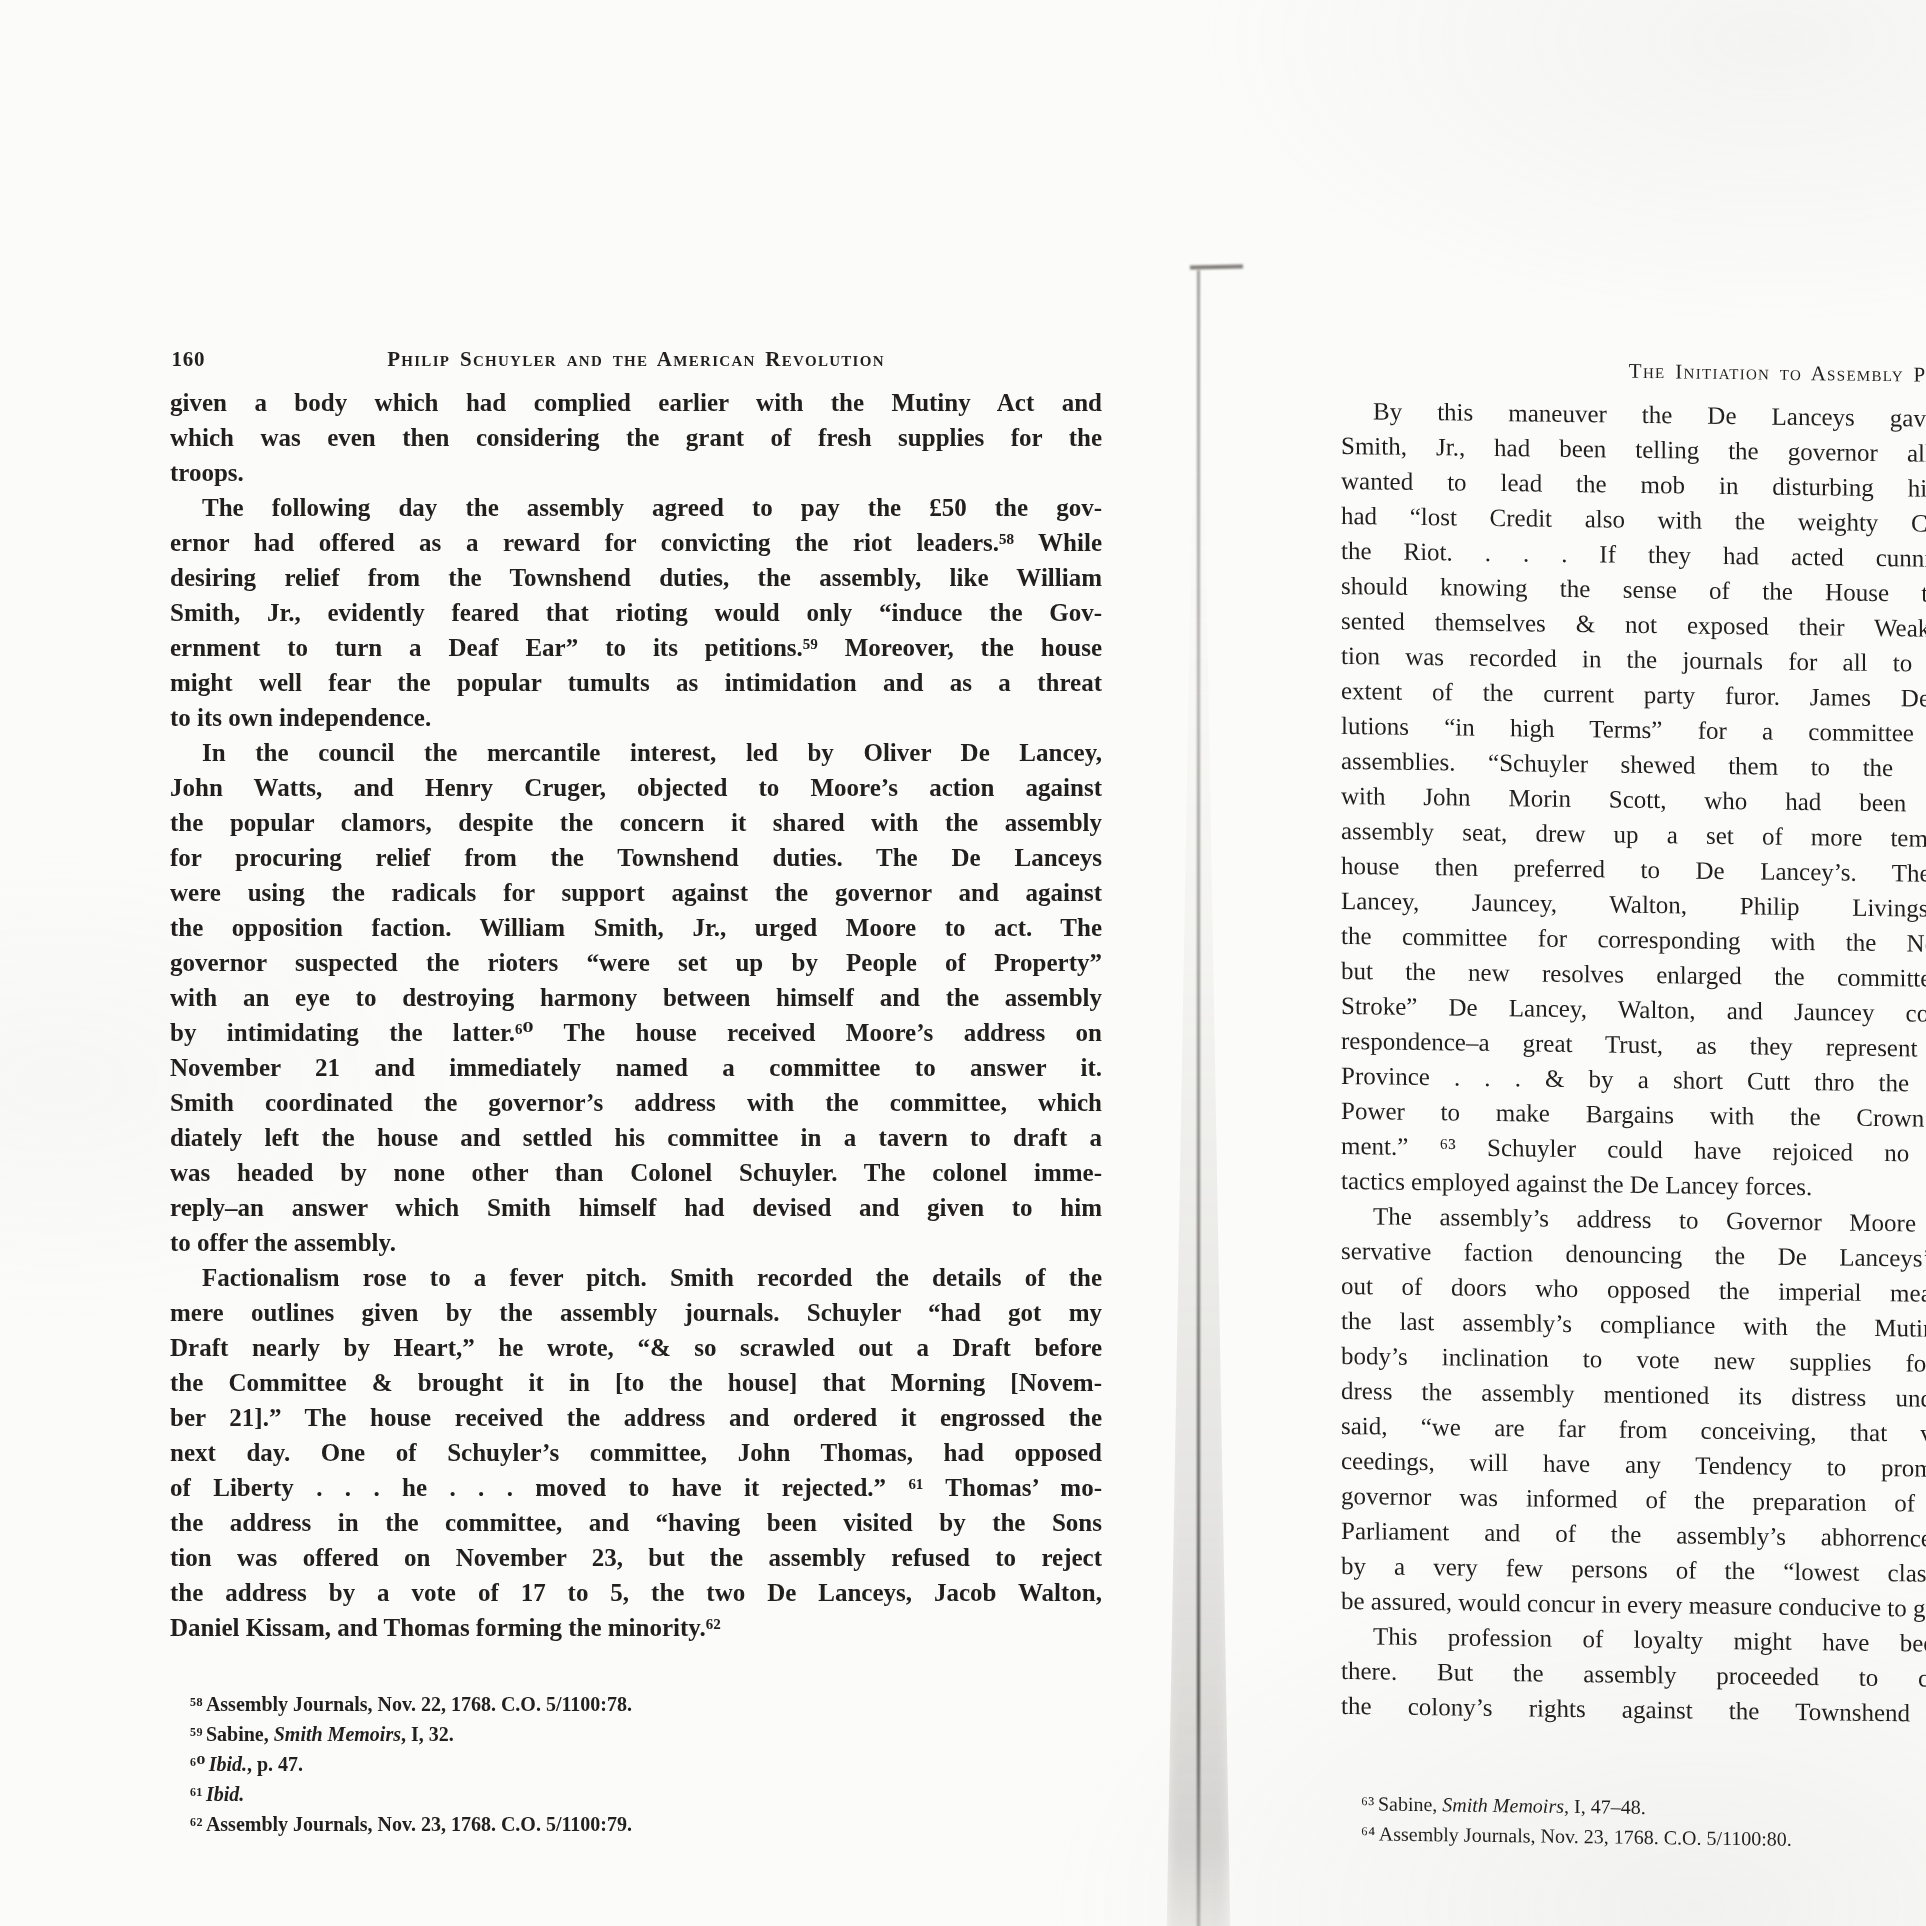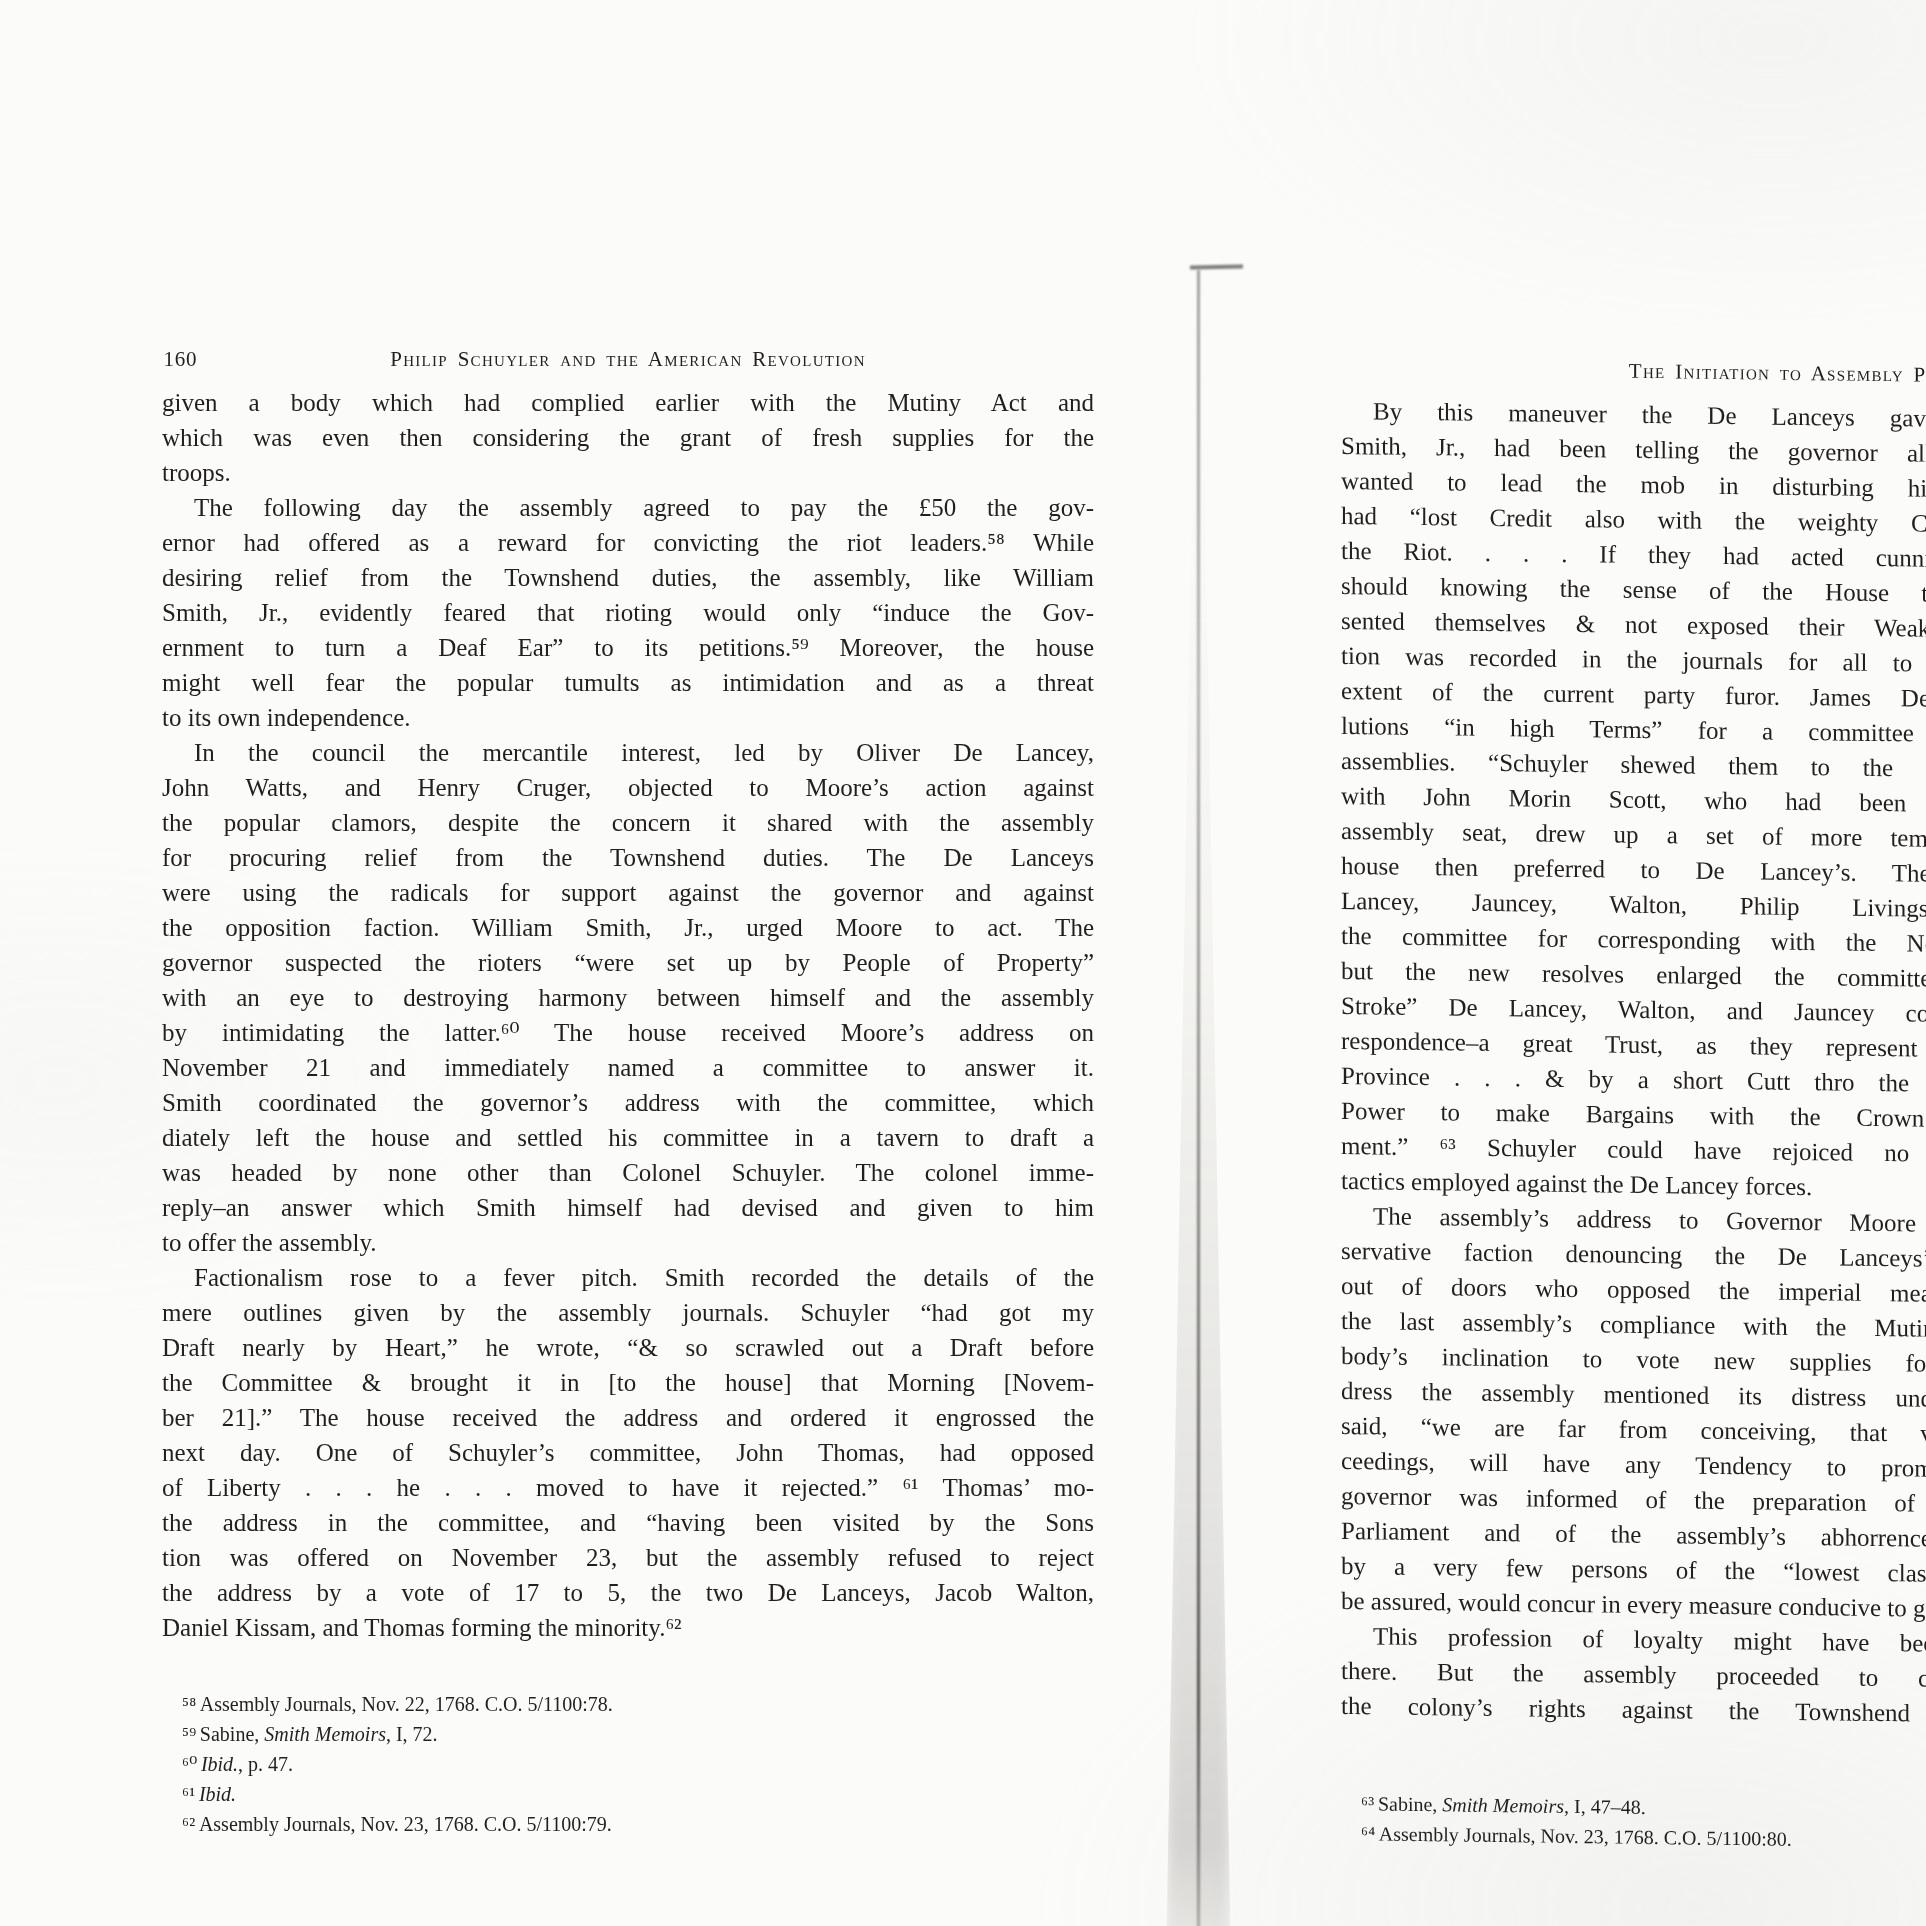--- a/index.html
+++ b/index.html
@@ -10,21 +10,21 @@
     background:
       radial-gradient(ellipse 847px 424px at 92% 2%, rgba(185,185,182,0.10), transparent 70%),
       radial-gradient(ellipse 925px 539px at 88% 97%, rgba(175,175,170,0.12), transparent 72%),
       radial-gradient(ellipse 616px 347px at 3% 55%, rgba(190,190,188,0.06), transparent 70%),
       #fbfbf9;
     font-family: "Liberation Serif", "DejaVu Serif", serif;
     color: #221f1c;
   }
 
   .page { position: absolute; }
-  #left-page  { left: 162px;  top: 346px;  width: 932px; }
+  #left-page  { left: 170px;  top: 346px;  width: 932px; font-weight: bold; }
   #right-page { left: 1341px; top: 354px;  width: 940px;
                 transform: skewY(0.75deg); transform-origin: 0 0; }
 
   .page-header { position: relative; height: 28.5px; font-size: 21px; line-height: 27px; }
   .page-num { position: absolute; top: 0; letter-spacing: 0.8px; }
   #left-page  .page-num { left: 1.5px; }
   .running-head {
     position: absolute; left: 0; right: 0; text-align: center;
     font-variant: small-caps; letter-spacing: 1.3px; word-spacing: 3.1px;
   }
@@ -119,21 +119,21 @@
         <div class="tline">next day. One of Schuyler’s committee, John Thomas, had opposed</div>
         <div class="tline">of Liberty . . . he . . . moved to have it rejected.” ⁶¹ Thomas’ mo-</div>
         <div class="tline">the address in the committee, and “having been visited by the Sons</div>
         <div class="tline">tion was offered on November 23, but the assembly refused to reject</div>
         <div class="tline">the address by a vote of 17 to 5, the two De Lanceys, Jacob Walton,</div>
         <div class="tline lastline">Daniel Kissam, and Thomas forming the minority.⁶²</div>
       </div>
     </div>
   <div class="footnotes">
       <div class="footnote"><span class="fn-num">⁵⁸</span><span>Assembly Journals, Nov. 22, 1768. C.O. 5/1100:78.</span></div>
-      <div class="footnote"><span class="fn-num">⁵⁹</span><span>Sabine, </span><span class="it">Smith Memoirs</span><span>, I, 72.</span></div>
+      <div class="footnote"><span class="fn-num">⁵⁹</span><span>Sabine, </span><span class="it">Smith Memoirs</span><span>, I, 32.</span></div>
       <div class="footnote"><span class="fn-num">⁶⁰</span><span class="it">Ibid.</span><span>, p. 47.</span></div>
       <div class="footnote"><span class="fn-num">⁶¹</span><span class="it">Ibid.</span></div>
       <div class="footnote"><span class="fn-num">⁶²</span><span>Assembly Journals, Nov. 23, 1768. C.O. 5/1100:79.</span></div>
     </div>
 </div>
 
 <div class="page" id="right-page">
   <div class="page-header">
     <span class="running-head">The Initiation to Assembly Politics</span>
 

